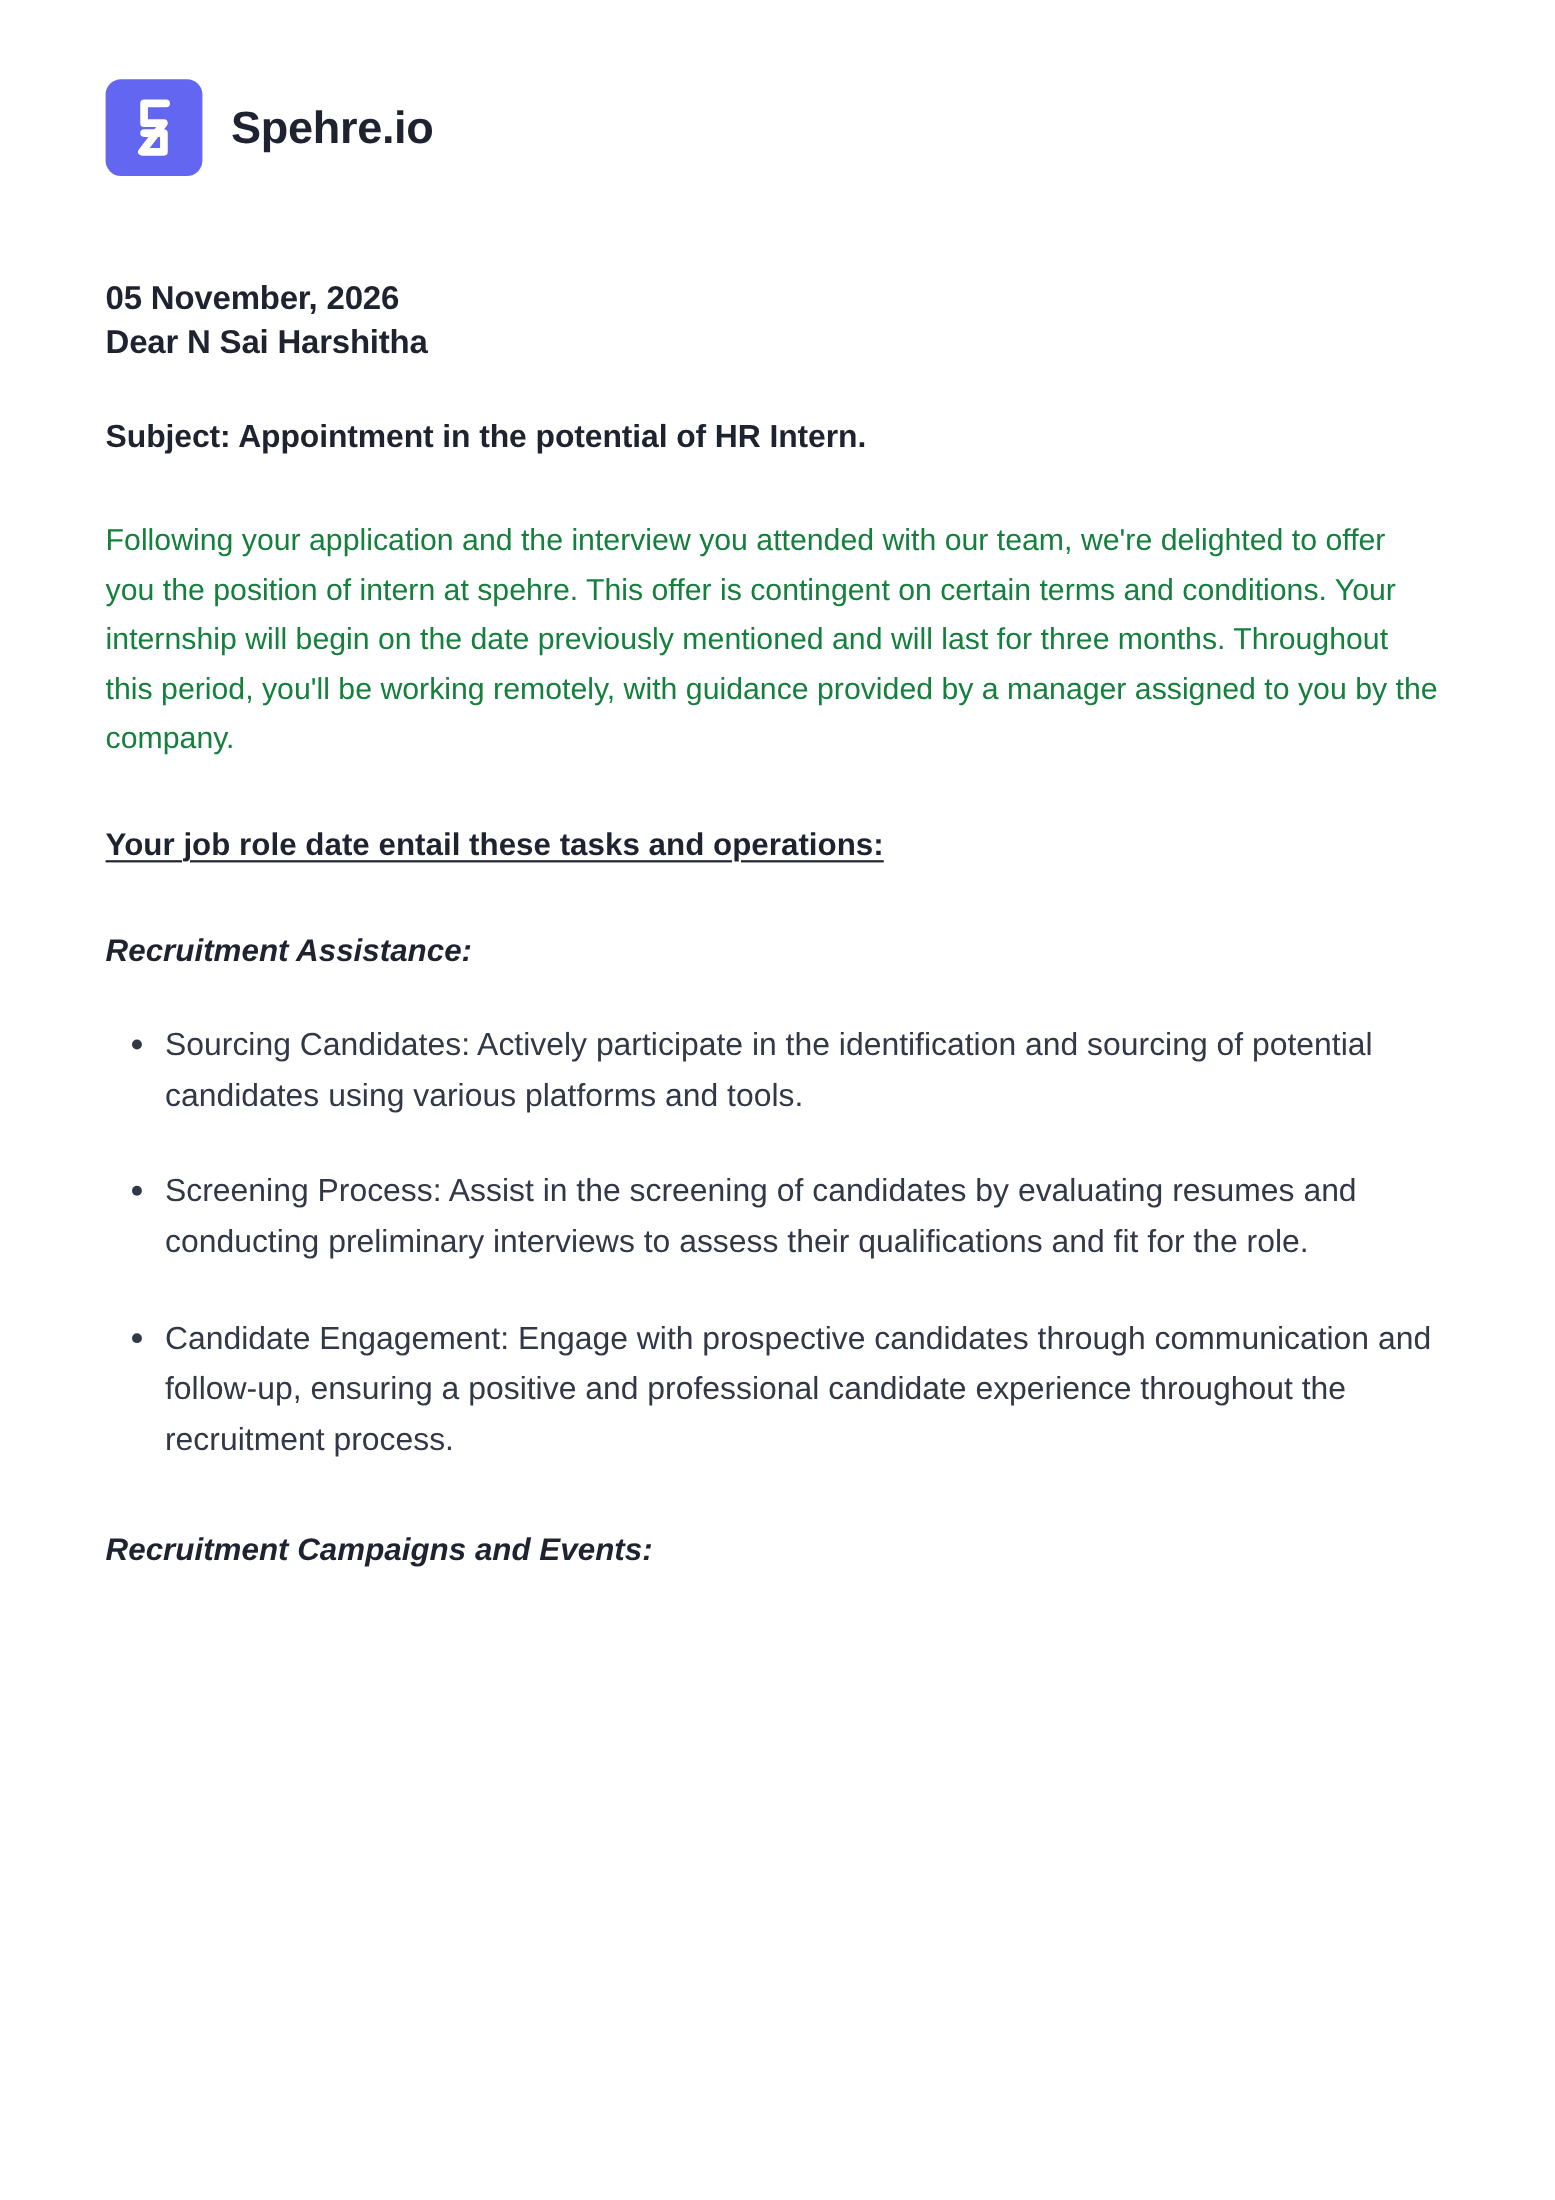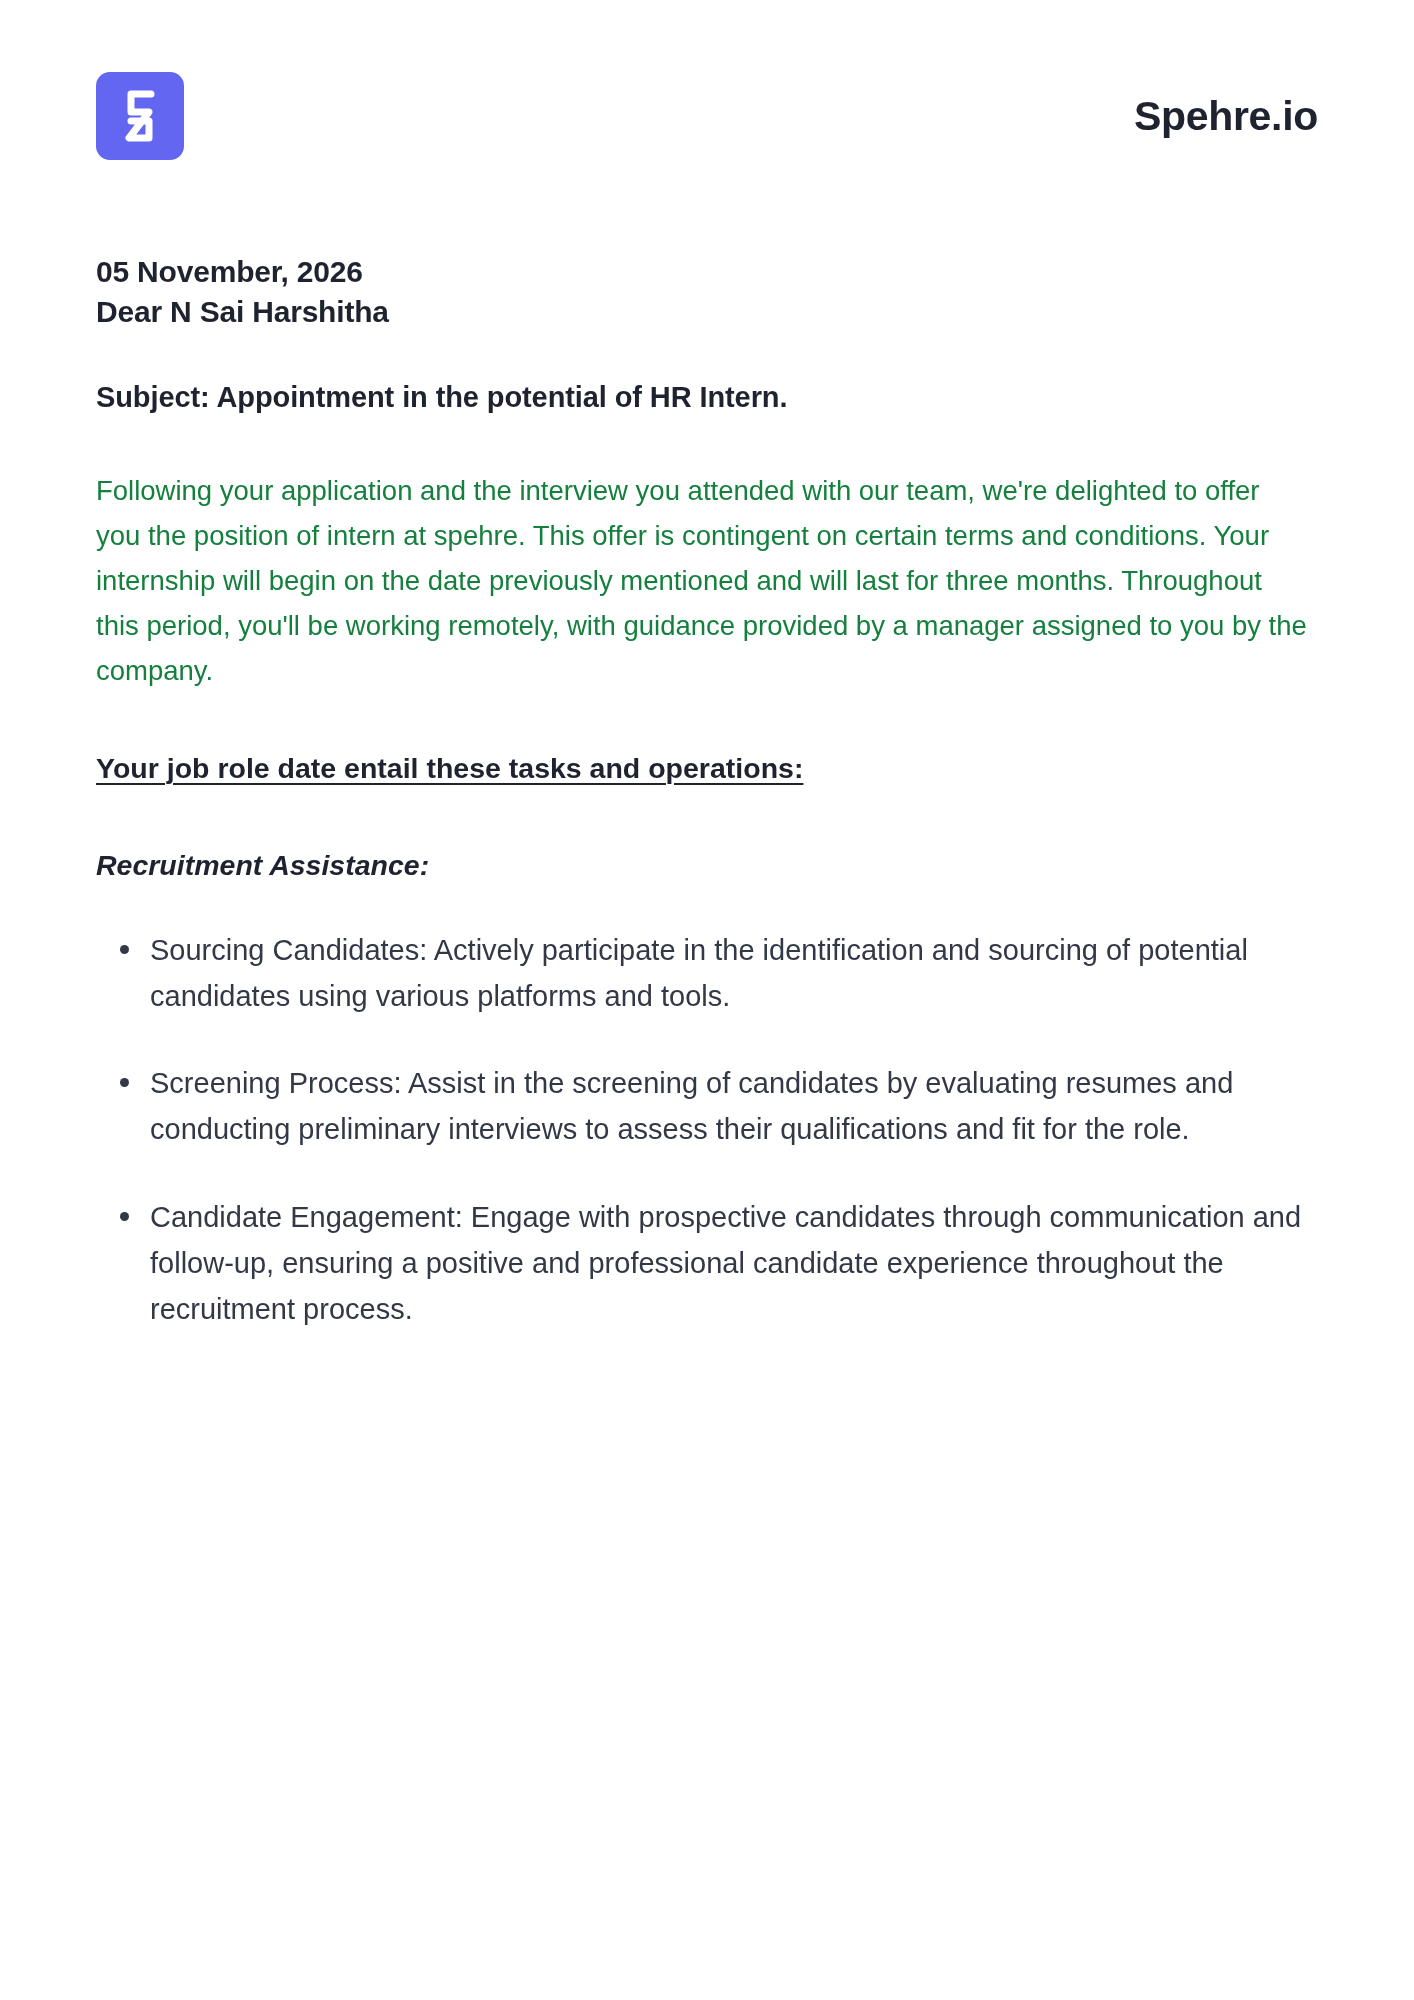--- a/index.html
+++ b/index.html
@@ -21,21 +21,20 @@
     padding: 72px 96px 60px 96px;
     background: #ffffff;
   }
 
   
   .brand {
     display: flex;
     align-items: center;
     gap: 26px;
     margin-bottom: 92px;
-    justify-content: space-between;
   }
   .brand-mark {
     width: 88px;
     height: 88px;
     border-radius: 14px;
     background: #6366f1;
     display: flex;
     align-items: center;
     justify-content: center;
     flex: none;
@@ -156,15 +155,16 @@
     <div class="section-underline">Your job role date entail these tasks and operations:</div>
 
     <div class="section-head">Recruitment Assistance:</div>
 
     <ul class="bullets">
       <li>Sourcing Candidates: Actively participate in the identification and sourcing of potential candidates using various platforms and tools.</li>
       <li>Screening Process: Assist in the screening of candidates by evaluating resumes and conducting preliminary interviews to assess their qualifications and fit for the role.</li>
       <li>Candidate Engagement: Engage with prospective candidates through communication and follow-up, ensuring a positive and professional candidate experience throughout the recruitment process.</li>
     </ul>
 
+    <div class="section-head tail-head">Recruitment Campaigns and Events:</div>
 
   </div>
 </div>
 
 </body></html>

